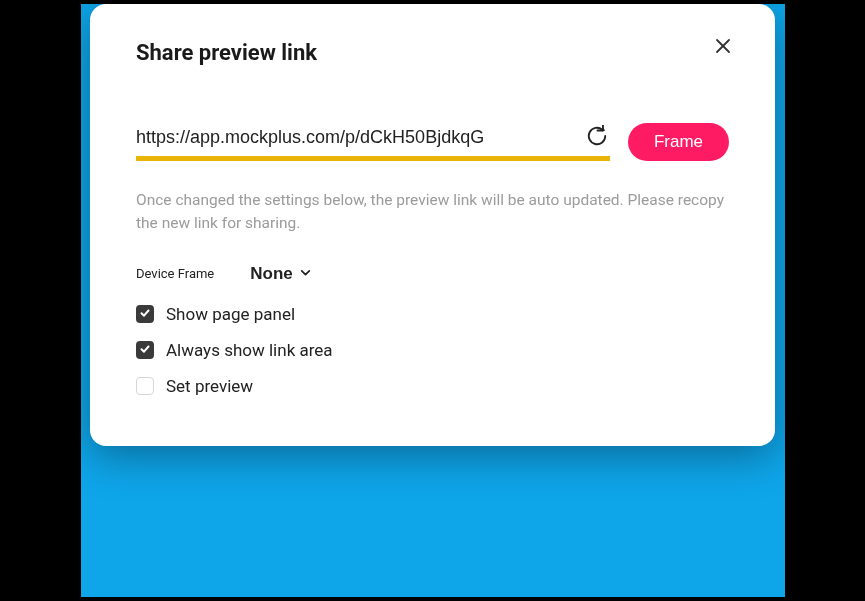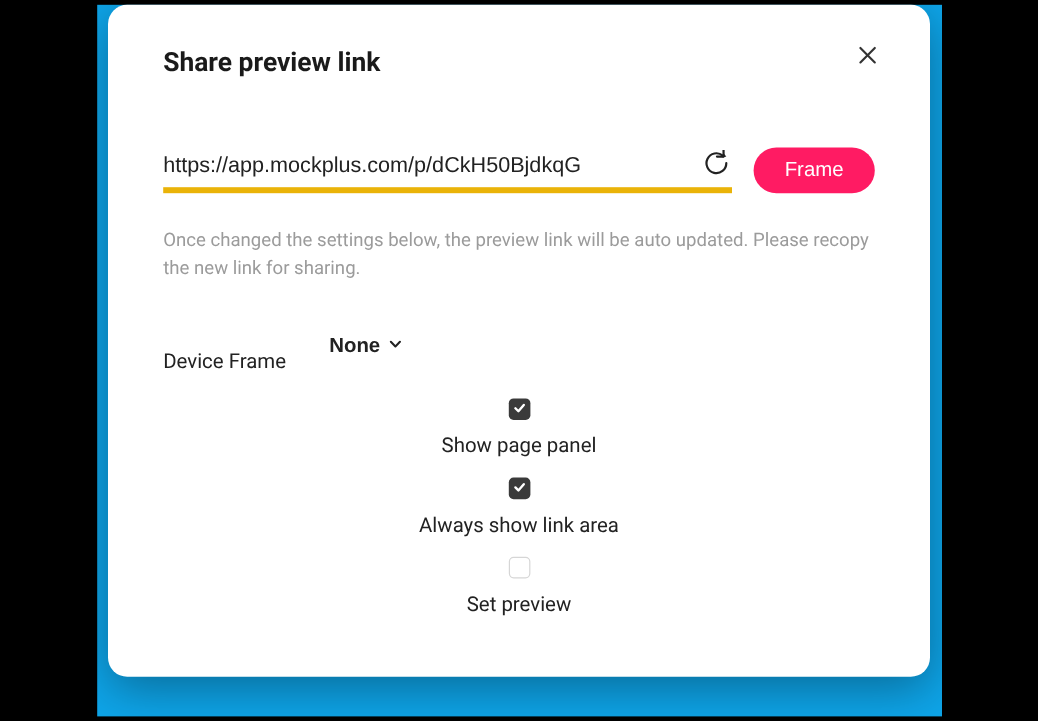--- a/index.html
+++ b/index.html
@@ -102,42 +102,40 @@
     .settings {
       margin-top: 28px;
     }
     .device-frame-row {
       display: flex;
       align-items: center;
       gap: 36px;
       margin-bottom: 20px;
     }
     .device-frame-label {
-      font-size: 17px;
-      color: #222;
-      margin-top: 28px;
+      font-size: 13px;
+      color: #222;
     }
     .device-frame-select {
       display: inline-flex;
       align-items: center;
       gap: 6px;
       font-size: 17px;
       color: #222;
       cursor: pointer;
       background: none;
       border: none;
       font-weight: bold;
     }
     .option-row {
       display: flex;
       align-items: center;
       gap: 12px;
       margin-bottom: 16px;
       cursor: pointer;
-      flex-direction: column;
     }
     .checkbox {
       width: 18px;
       height: 18px;
       border-radius: 4px;
       display: flex;
       align-items: center;
       justify-content: center;
       flex-shrink: 0;
     }

